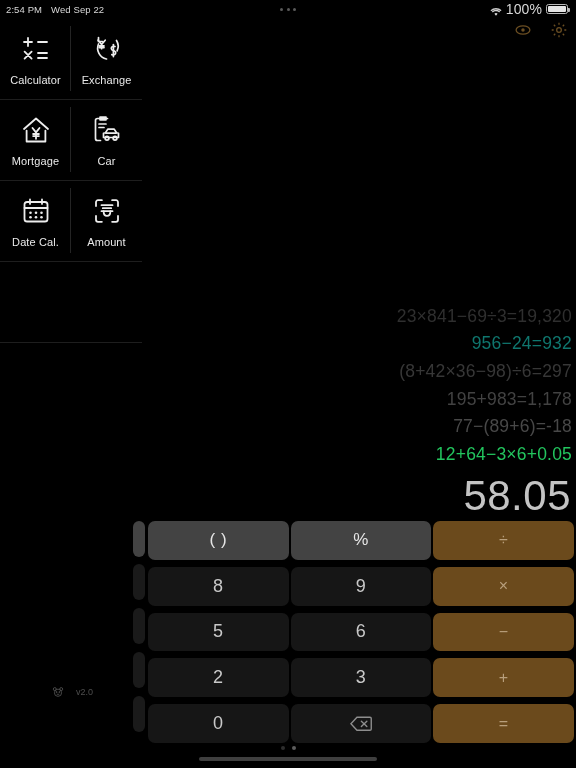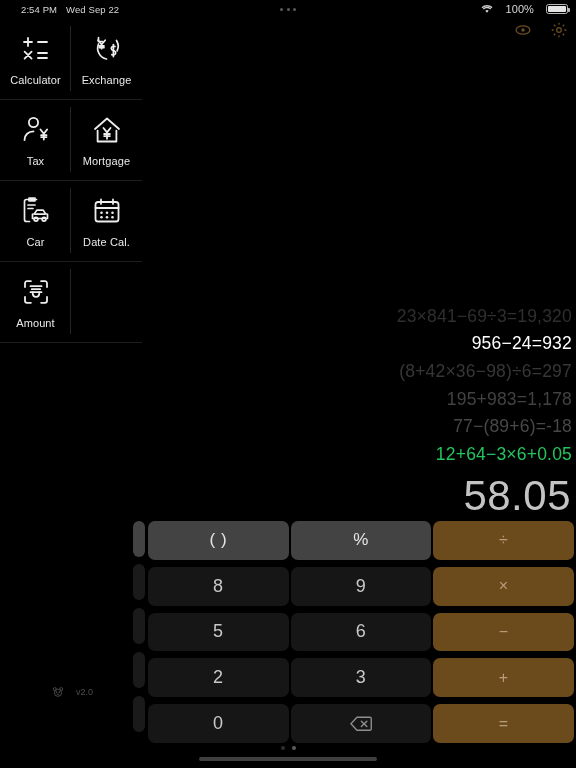--- a/index.html
+++ b/index.html
@@ -17,37 +17,37 @@
   }
 
   
   .statusbar {
     position: absolute; top: 0; left: 0;
     width: 576px; height: 18px;
     display: flex; align-items: center;
     font-size: 9.5px; color: #d8d8d8;
     letter-spacing: 0.1px;
   }
-  .sb-left { display: flex; align-items: center; gap: 9px; padding-left: 21px; }
+  .sb-left { display: flex; align-items: center; gap: 9px; padding-left: 6px; }
   .sb-time { font-weight: 400; }
   .sb-date { font-weight: 400; }
   .sb-center {
     position: absolute; left: 0; right: 0; top: 0; height: 18px;
     display: flex; align-items: center; justify-content: center;
     pointer-events: none;
   }
   .dots-handle { display: flex; gap: 3.5px; }
   .dots-handle i {
     width: 3px; height: 3px; border-radius: 50%;
     background: #5a5a5a; display: block;
   }
   .sb-right {
     position: absolute; right: 8px; top: 0; height: 18px;
-    display: flex; align-items: center; gap: 12px;
-    font-size: 11px; color: #d8d8d8;
+    display: flex; align-items: center; gap: 4px;
+    font-size: 14px; color: #d8d8d8;
   }
   .wifi-ico { width: 12px; height: 10px; display: block; }
   .batt {
     width: 22px; height: 10px; border: 1px solid #b9b9b9;
     border-radius: 2.5px; position: relative; padding: 1px;
   }
   .batt::after {
     content: ""; position: absolute; right: -3px; top: 3px;
     width: 1.6px; height: 4px; background: #b9b9b9;
     border-radius: 0 1px 1px 0;
@@ -128,21 +128,21 @@
   }
   .hist-line {
     font-size: 17.5px;
     color: #3e3e3e;
     letter-spacing: 0.2px;
     padding: 3.5px 0;
     line-height: 1.12;
     white-space: nowrap;
   }
   .hist-line.h0 { color: #2f2f2f; }
-  .hist-line.h1 { color: #ffffff; }
+  .hist-line.h1 { color: #0f766e; }
   .hist-line.h2 { color: #373737; }
   .hist-line.h3 { color: #3c3c3c; }
   .hist-line.h4 { color: #424242; }
   .hist-line.h5 { color: #484848; }
   .hist-line.h6 { color: #22c55e; }
   .result {
     font-size: 42px;
     color: #c3c3c3;
     letter-spacing: 0.5px;
     line-height: 1.05;
@@ -277,30 +277,20 @@
             <path d="M8.5 12a11 11 0 0 0 8 15"></path>
             <path d="M8.5 5.5v4h4"></path>
             <path d="M8 8.2l3.6 4.2M15.2 8.2l-3.6 4.2M11.6 12.4v4.3M9.3 13.9h4.7M9.3 15.6h4.7"></path>
             <path d="M25 14.5c-2.4-.5-3.7.5-3.7 2 0 2.6 4.4 1.7 4.4 4.2 0 1.6-1.5 2.5-3.9 1.9"></path>
             <path d="M23.4 12.6v12"></path>
           </svg>
         </span>
         <span class="tlabel">Exchange</span>
       </div>
 
-      <div class="tile">
-        <span class="glyph">
-          <svg viewBox="0 0 34 34" fill="none" stroke="#ededed" stroke-width="1.8" stroke-linecap="round">
-            <circle cx="14.5" cy="9.5" r="4.6"></circle>
-            <path d="M5.5 27c0-5.3 4-8.6 9-8.6"></path>
-            <path d="M21.5 16.5l3.3 4.3M28.1 16.5l-3.3 4.3M24.8 20.8v5.8M22.1 22.2h5.4M22.1 24.1h5.4"></path>
-          </svg>
-        </span>
-        <span class="tlabel">Tax</span>
-      </div>
 
       <div class="tile">
         <span class="glyph">
           <svg viewBox="0 0 34 34" fill="none" stroke="#ededed" stroke-width="1.8" stroke-linecap="round" stroke-linejoin="round">
             <path d="M5 16L17 5.5 29 16"></path>
             <path d="M7.6 17.6V28.5h18.8V17.6"></path>
             <path d="M13.5 15l3.5 4.4M20.5 15L17 19.4M17 19.4v6.4M14.1 21h5.8M14.1 23.1h5.8"></path>
           </svg>
         </span>
         <span class="tlabel">Mortgage</span>

